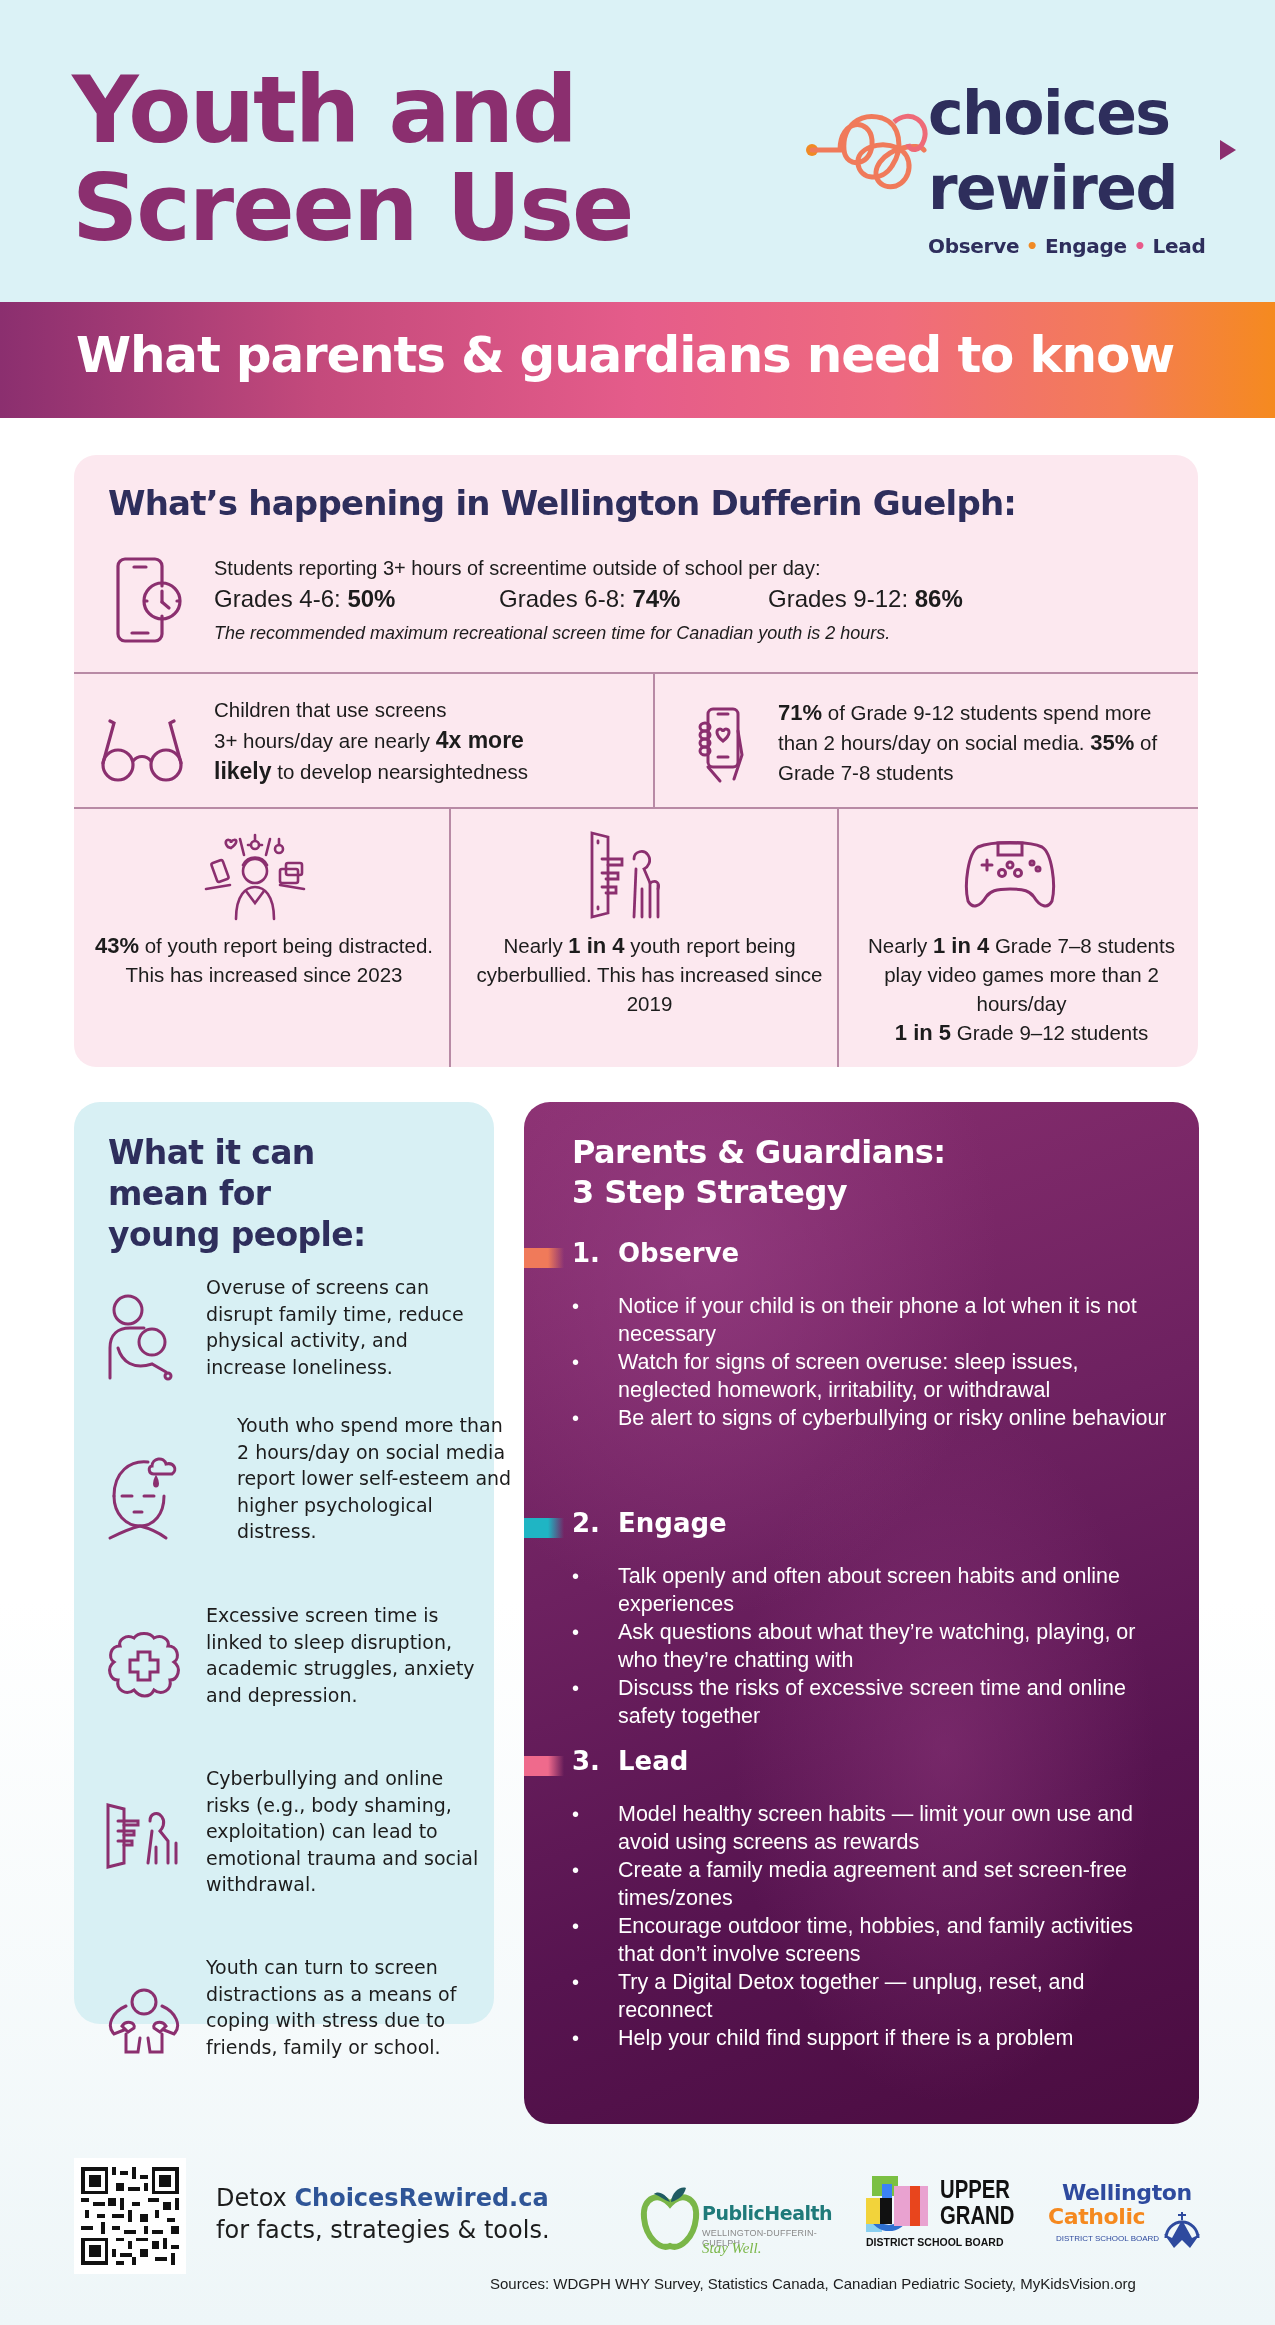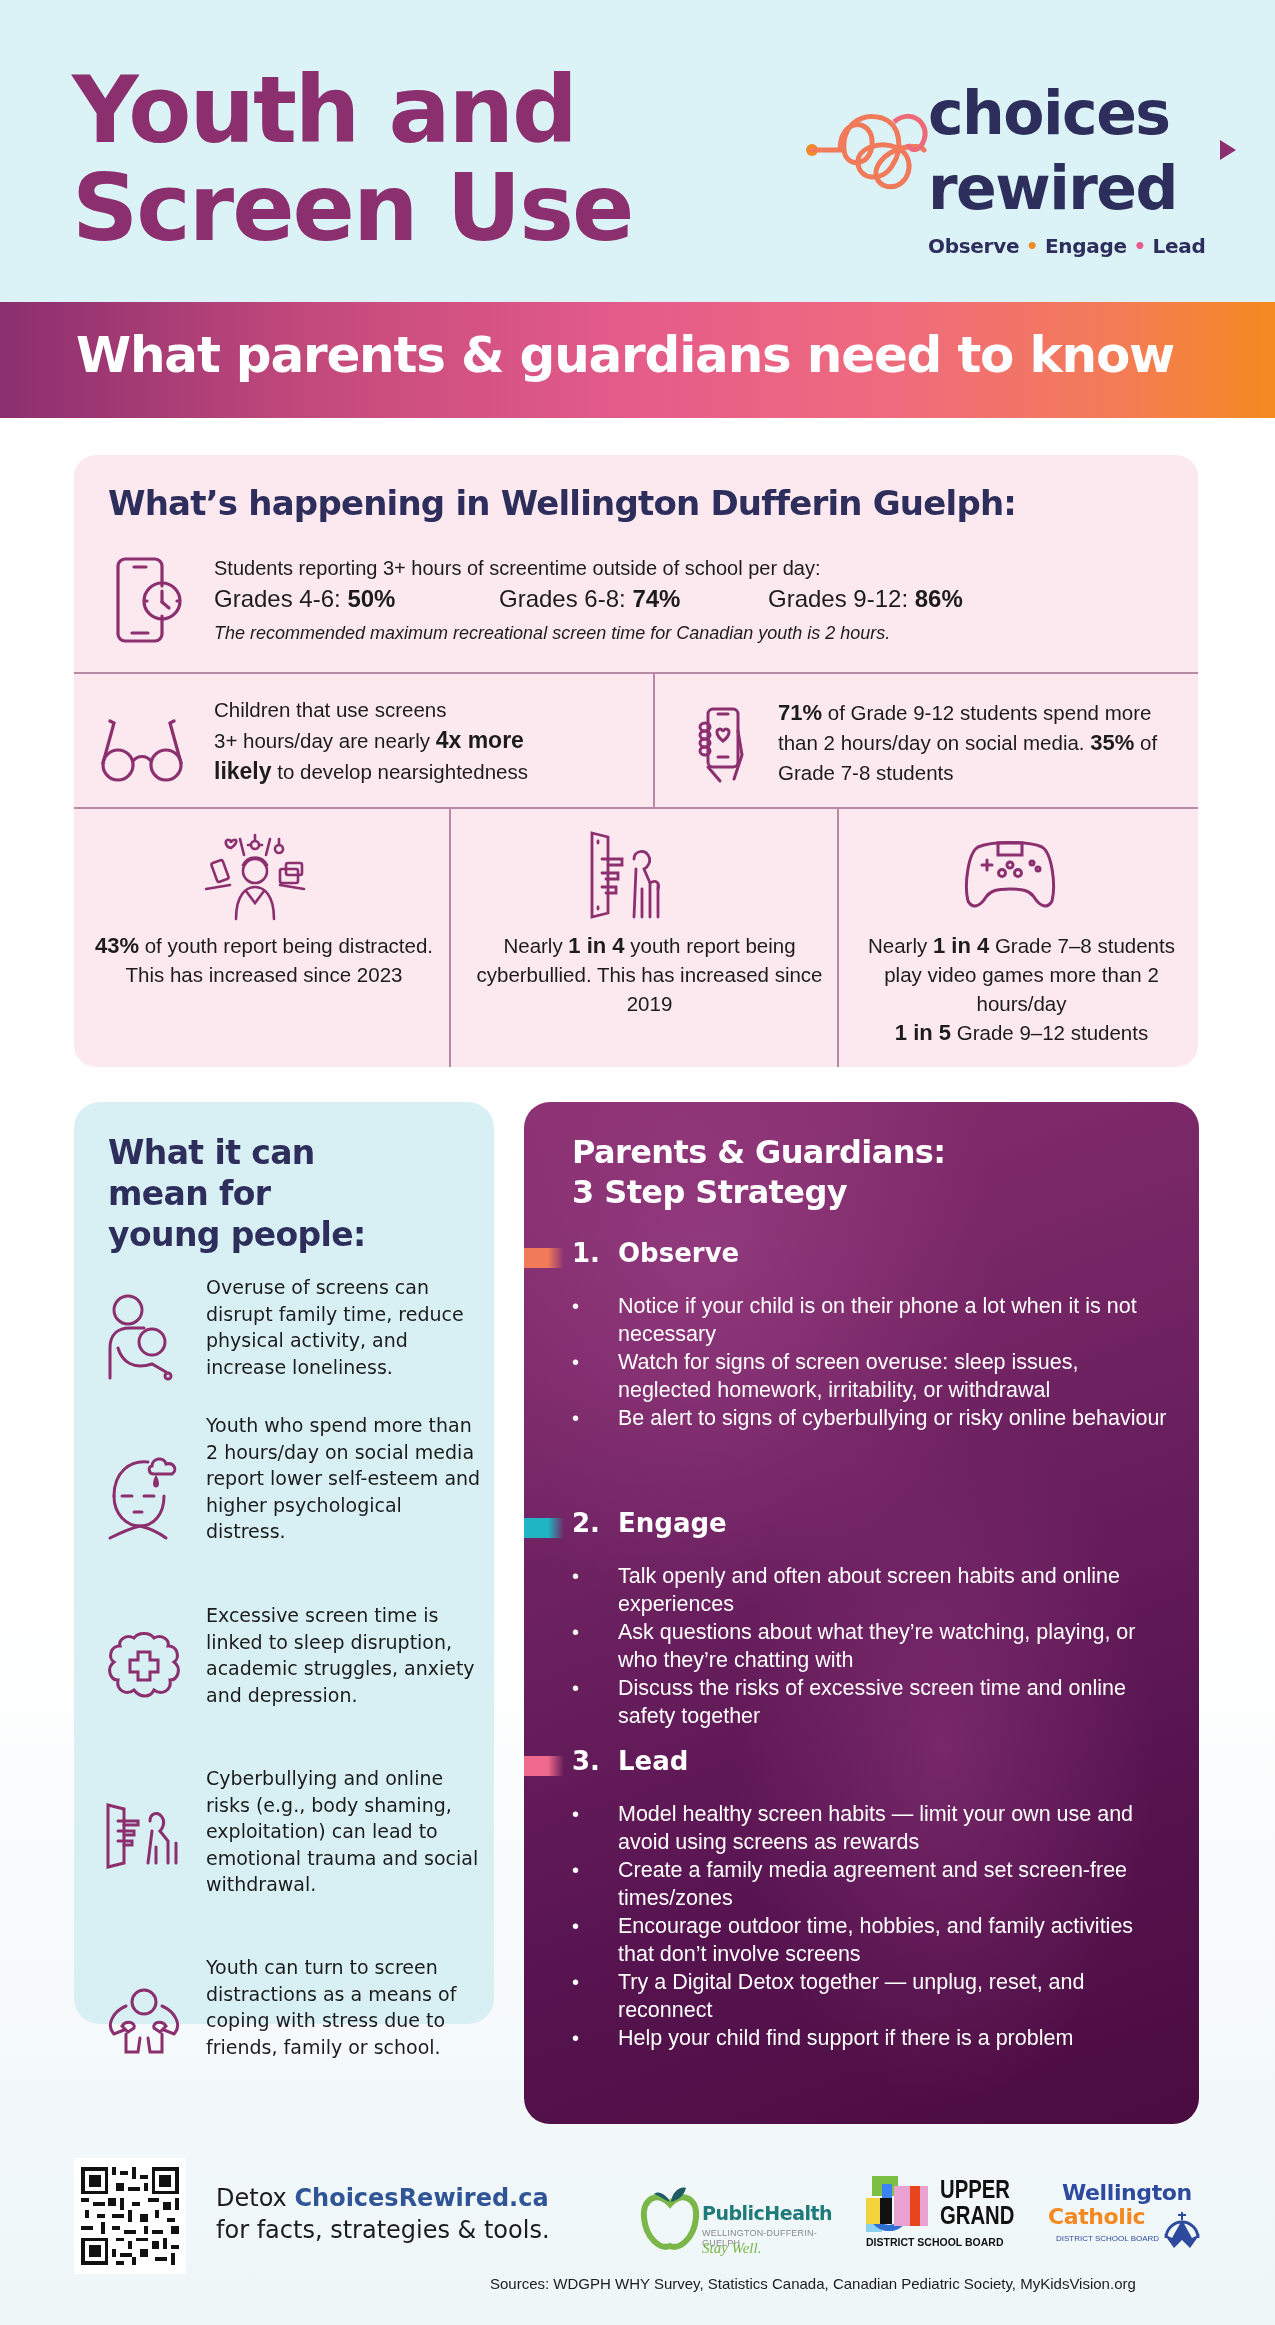--- a/index.html
+++ b/index.html
@@ -343,21 +343,21 @@
         <path d="M10 44 C 10 20, 26 8, 44 10"></path>
         <path d="M10 44 C 10 62, 22 74, 36 74 C 50 74, 60 62, 60 44"></path>
         <path d="M6 86 C 18 80, 28 76, 36 74 C 44 76, 54 80, 62 86"></path>
         <path d="M48 14 C 48 6, 60 4, 62 12 C 70 10, 74 18, 68 22 L 50 22 C 44 22, 44 14, 48 14 Z"></path>
         <path d="M52 26 C 50 30, 50 34, 52 34 C 54 34, 54 30, 52 26 Z"></path>
         <line x1="18" y1="44" x2="28" y2="44"></line>
           <line x1="40" y1="44" x2="50" y2="44"></line>
         <line x1="30" y1="60" x2="38" y2="60"></line>
       </svg>
     </div>
-    <div class="impact-text" style="top:0;">Youth who spend more than 2 hours/day on social media report lower self-esteem and higher psychological distress.</div>
+    <div class="impact-text" style="top:0;margin-left:31px;">Youth who spend more than 2 hours/day on social media report lower self-esteem and higher psychological distress.</div>
   </div>
 
   <div class="impact" style="top:500px;">
     <div class="icon" style="top:30px; height:70px;">
       <svg viewBox="0 0 80 70" fill="none" stroke="#8b2f6f" stroke-width="3" stroke-linecap="round">
         <path d="M30 6 C 22 2, 14 8, 16 14 C 6 14, 4 26, 10 30 C 2 36, 6 48, 14 48 C 12 58, 22 64, 30 58 C 36 66, 46 66, 50 58 C 58 64, 68 58, 66 48 C 74 48, 78 36, 70 30 C 76 26, 74 14, 64 14 C 66 8, 58 2, 50 6 C 46 0, 34 0, 30 6 Z"></path>
         <path d="M34 20 L 46 20 L 46 28 L 54 28 L 54 40 L 46 40 L 46 48 L 34 48 L 34 40 L 26 40 L 26 28 L 34 28 Z"></path>
       </svg>
     </div>
     <div class="impact-text" style="top:0;">Excessive screen time is linked to sleep disruption, academic struggles, anxiety and depression.</div>

